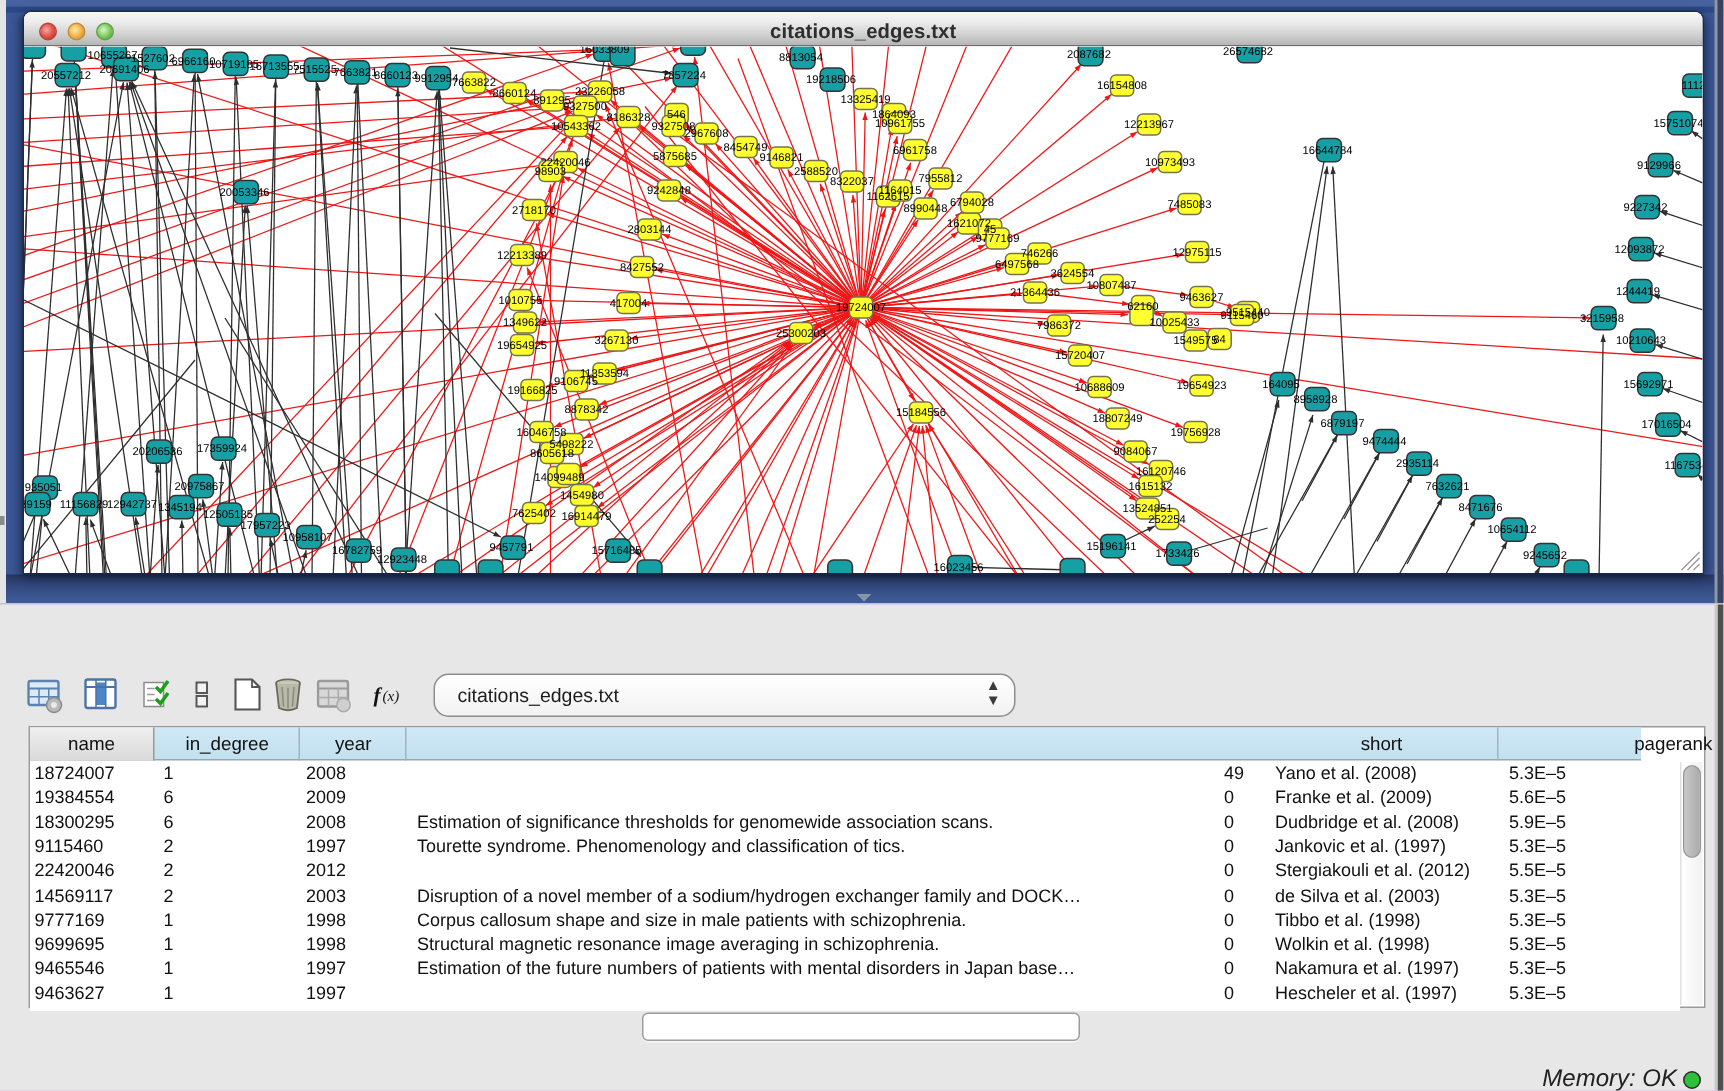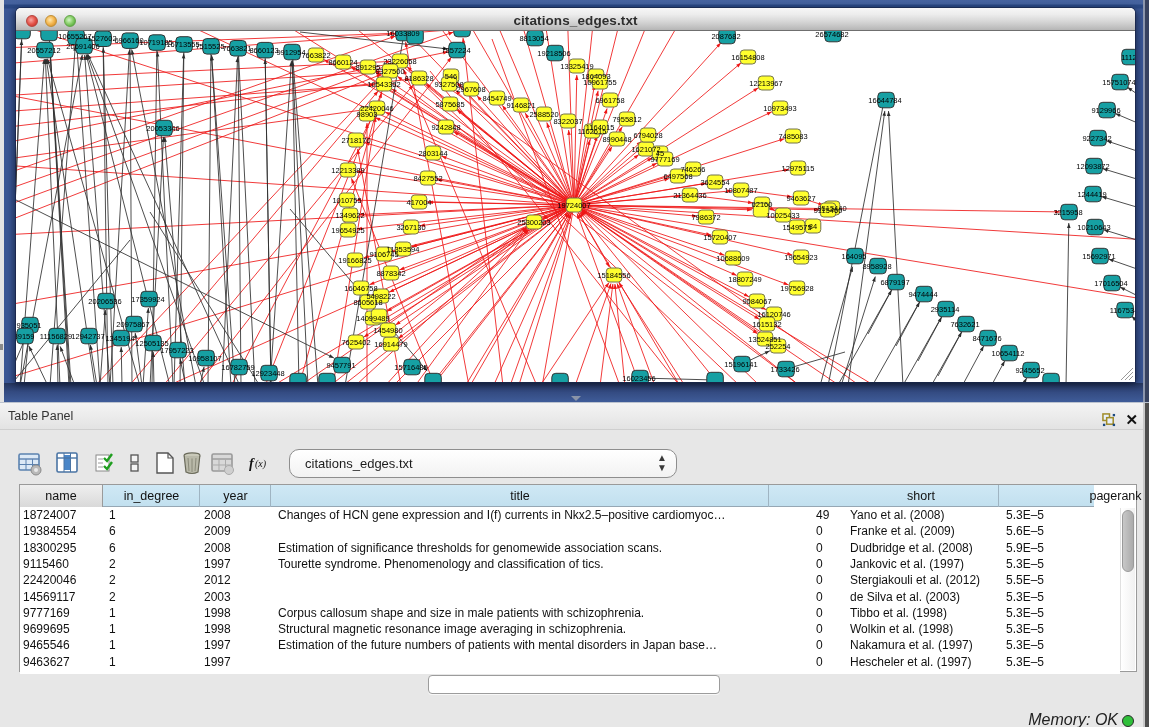--- a/index.html
+++ b/index.html
@@ -843,31 +843,20 @@
       <div class="mk"></div>
     </div>
   <div id="redge">
       <div class="lt"></div>
     </div>
   <svg id="notch" width="12" height="7">
       <polygon points="1,1 11,1 6,6" fill="#8a94a8"></polygon>
     </svg>
 
   <div id="panel">
-    <div id="phead">
-      <div class="lbl">Table Panel</div>
-      <svg id="fico" width="15" height="15" viewBox="0 0 15 15">
-        <rect x="1" y="1" width="7" height="7" fill="#e8f0fa" stroke="#a08c28" stroke-width="1.6"></rect>
-        <rect x="5" y="5" width="7" height="7" fill="#e8f0fa" stroke="#a08c28" stroke-width="1.6"></rect>
-        <rect x="11.5" y="1" width="2.5" height="2.5" fill="#1c4a80"></rect>
-        <rect x="1" y="11.5" width="2.5" height="2.5" fill="#1c4a80"></rect>
-        <rect x="11.5" y="11.5" width="2.5" height="2.5" fill="#1c4a80"></rect>
-      </svg>
-      <div id="xico">✕</div>
-    </div>
 
     <div id="pc">
       <div id="ptool">
 <svg class="ticon" style="left:0px" width="24" height="26" viewBox="0 0 24 26">
             <rect x="1" y="3" width="20" height="16" rx="1.5" fill="#dce9f6" stroke="#5b82b0" stroke-width="1.6"></rect>
             <line x1="1" y1="8" x2="21" y2="8" stroke="#5b82b0" stroke-width="1.4"></line>
             <line x1="8" y1="8" x2="8" y2="19" stroke="#5b82b0" stroke-width="1"></line>
             <line x1="14.5" y1="8" x2="14.5" y2="19" stroke="#5b82b0" stroke-width="1"></line>
             <line x1="1" y1="13.5" x2="21" y2="13.5" stroke="#5b82b0" stroke-width="1"></line>
             <circle cx="18" cy="19" r="5" fill="#b9b9b9" stroke="#8a8a8a"></circle>
@@ -919,31 +908,29 @@
           <div class="txt">citations_edges.txt</div>
           <div class="arr">▲<br>▼</div>
         </div>
       </div>
 
       <div id="tbl">
         <div id="thead">
           <div class="hc gray" style="left:0;width:83px;">name</div>
           <div class="hc" style="left:84px;width:96px;">in_degree</div>
           <div class="hc" style="left:181px;width:70px;">year</div>
-          <div class="hc" style="left:252px;width:497px;">title</div>
           <div class="hc" style="left:750px;width:73px;margin-top:36px;">△ out_de…</div>
           <div class="hc" style="left:824px;width:155px;">short</div>
           <div class="hc" style="left:1039px;width:113px;border-right:none;">pagerank</div>
         </div>
         <div id="trows">
 <div class="tr" style="top:0.0px">
               <span class="c0">18724007</span>
               <span class="c1">1</span>
               <span class="c2">2008</span>
-              <span class="c3">Changes of HCN gene expression and I(f) currents in Nkx2.5–positive cardiomyoc…</span>
               <span class="c4">49</span>
               <span class="c5">Yano et al. (2008)</span>
               <span class="c6">5.3E–5</span>
             </div>
 <div class="tr" style="top:16.3px">
               <span class="c0">19384554</span>
               <span class="c1">6</span>
               <span class="c2">2009</span>
               <span class="c4">0</span>
               <span class="c5">Franke et al. (2009)</span>
@@ -972,20 +959,21 @@
               <span class="c1">2</span>
               <span class="c2">2012</span>
               <span class="c4">0</span>
               <span class="c5">Stergiakouli et al. (2012)</span>
               <span class="c6">5.5E–5</span>
             </div>
 <div class="tr" style="top:81.5px">
               <span class="c0">14569117</span>
               <span class="c1">2</span>
               <span class="c2">2003</span>
+              <span class="c3">Disruption of a novel member of a sodium/hydrogen exchanger family and DOCK…</span>
               <span class="c4">0</span>
               <span class="c5">de Silva et al. (2003)</span>
               <span class="c6">5.3E–5</span>
             </div>
 <div class="tr" style="top:97.8px">
               <span class="c0">9777169</span>
               <span class="c1">1</span>
               <span class="c2">1998</span>
               <span class="c3">Corpus callosum shape and size in male patients with schizophrenia.</span>
               <span class="c4">0</span>

